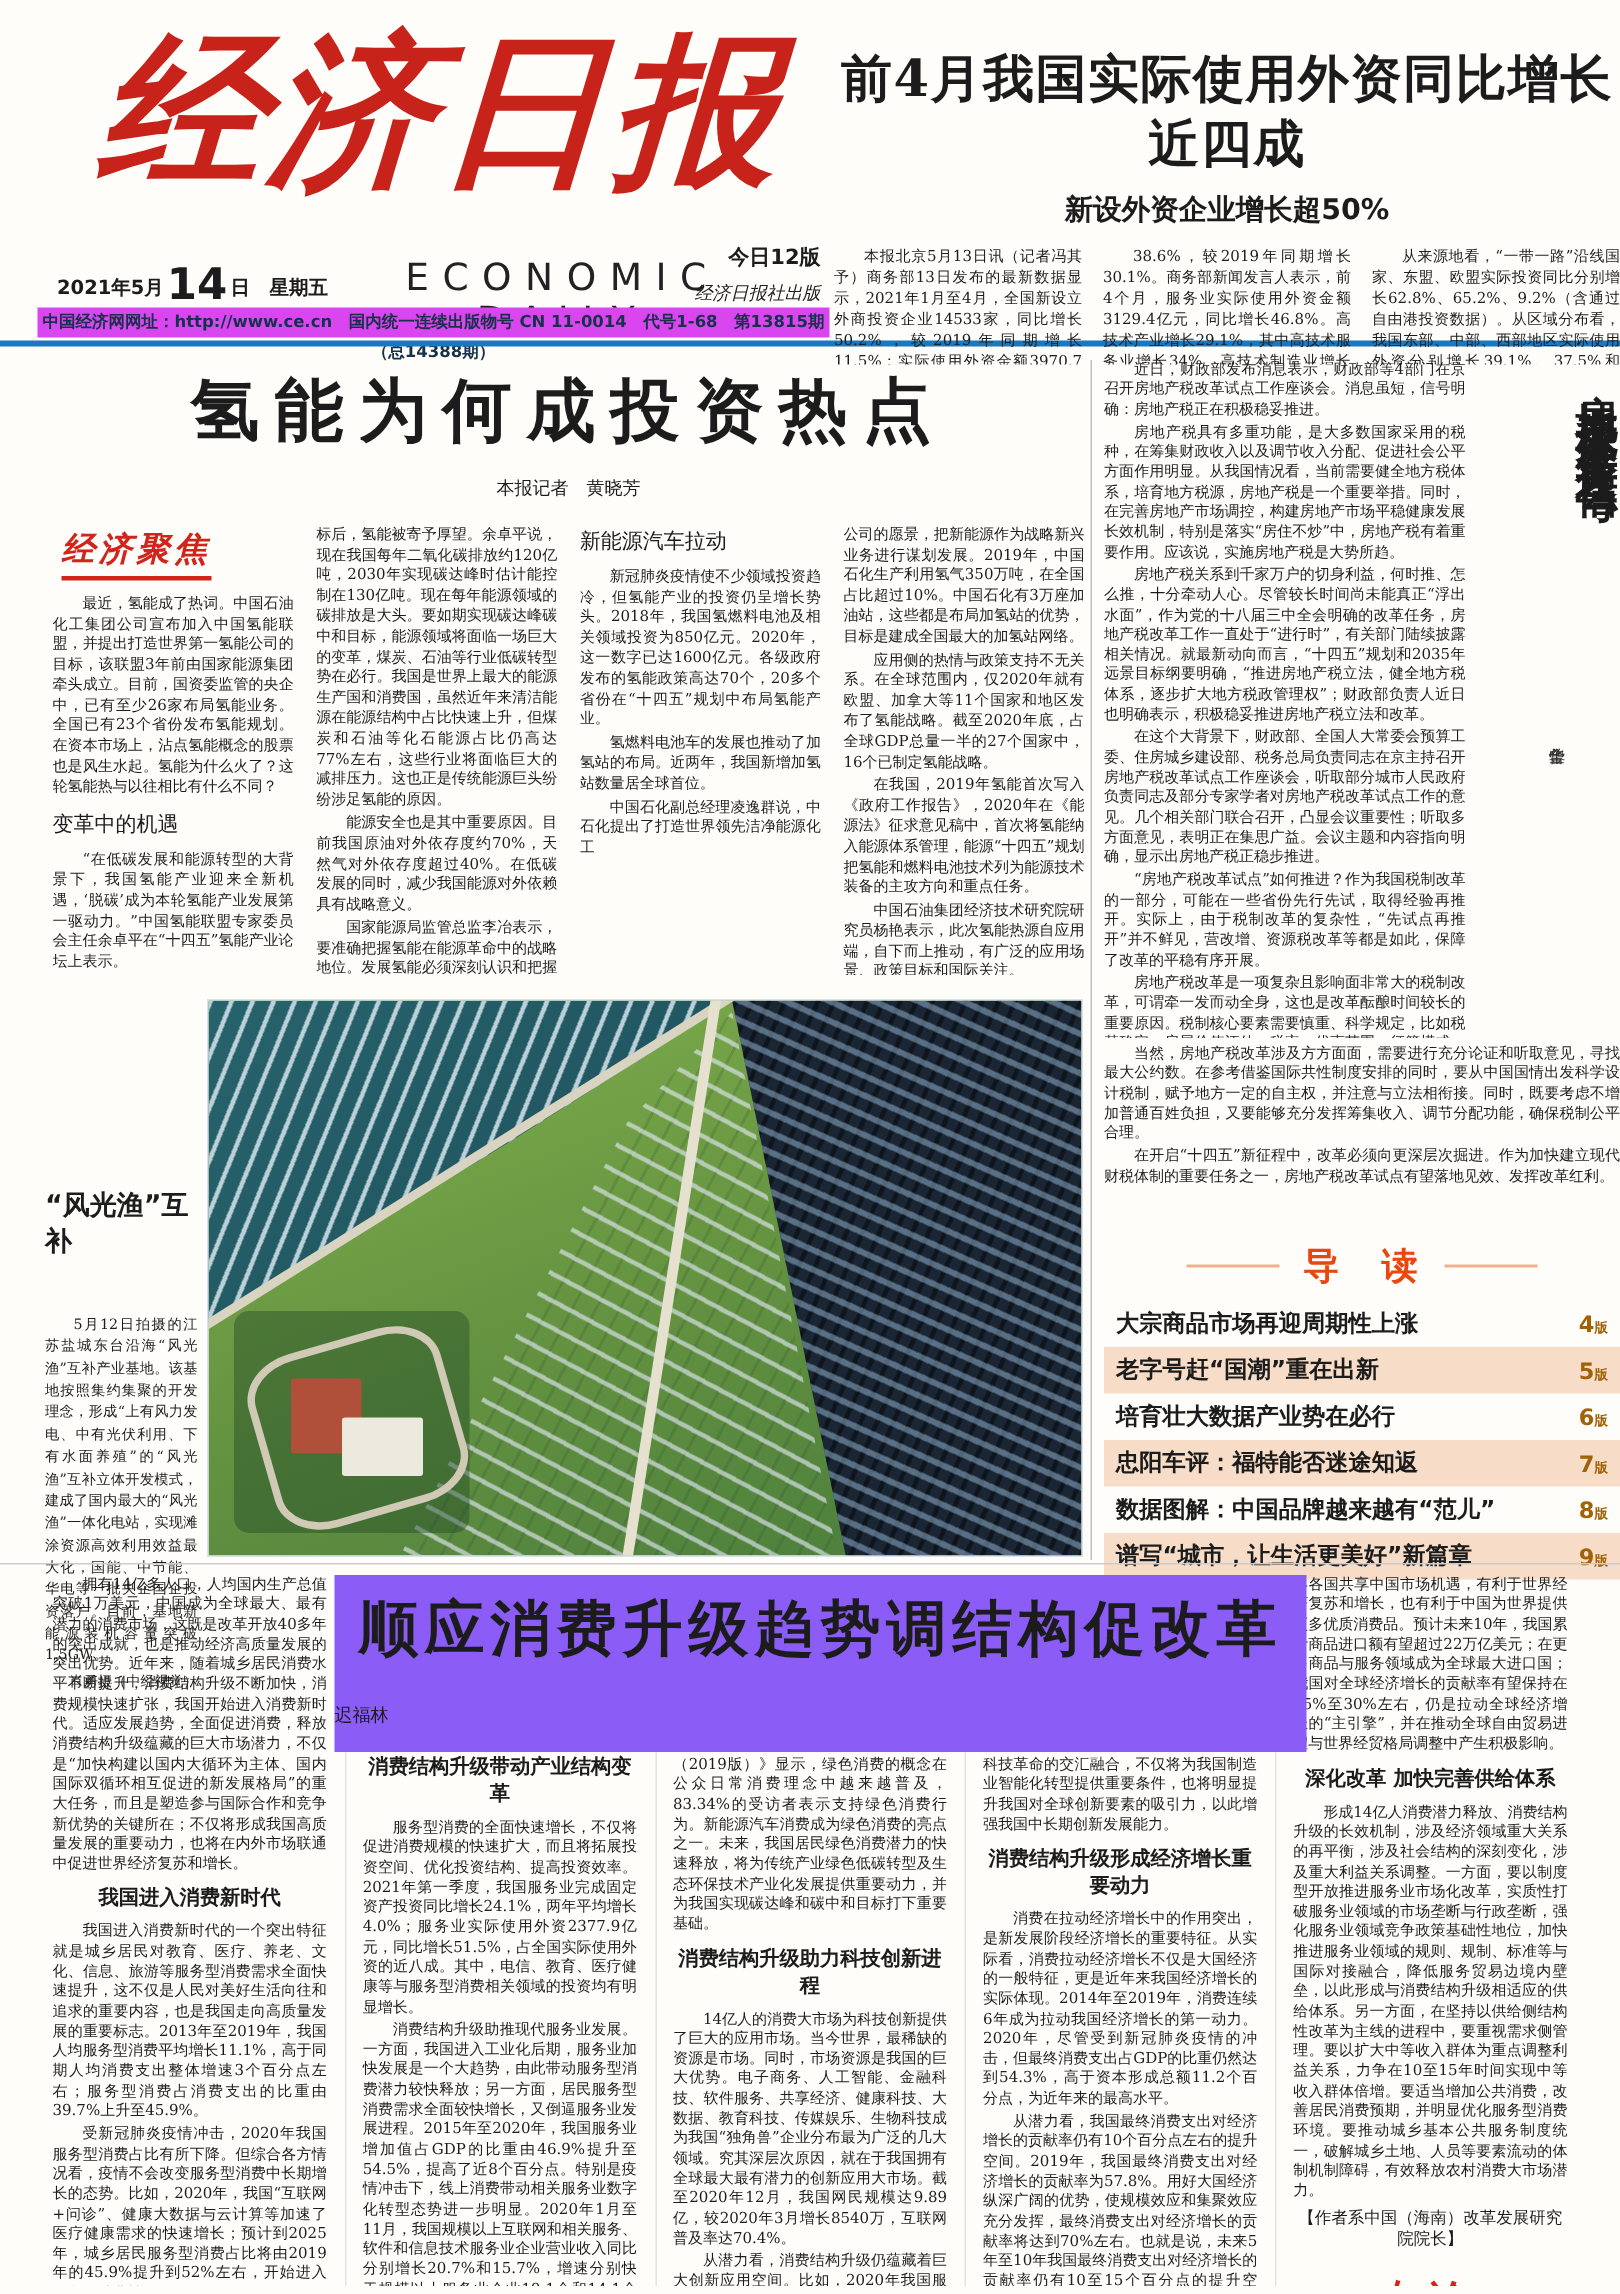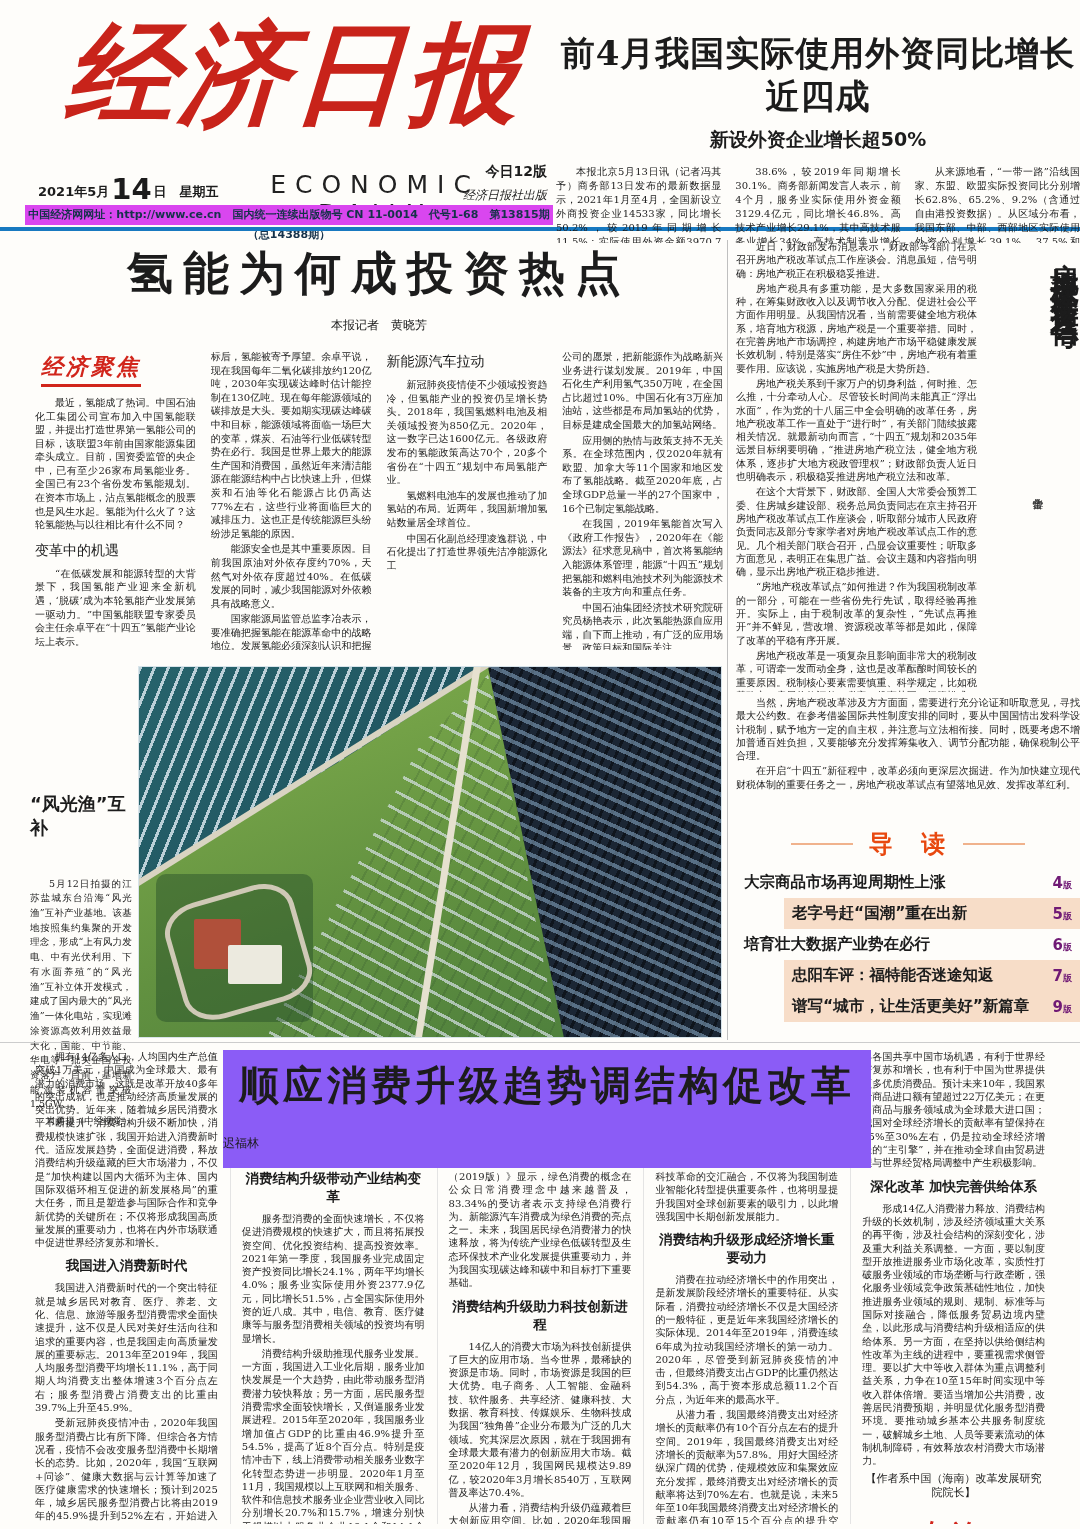--- a/index.html
+++ b/index.html
@@ -74,22 +74,22 @@
   .tax-full{margin-top:4px;height:124px;overflow:hidden;font-size:10px;line-height:1.33;}
   
   .daodu{margin-top:8px;}
   .daodu-head{display:flex;align-items:center;justify-content:center;}
   .daodu-line{width:62px;height:2px;background:#f0b28c;}
   .daodu-title{color:#e8480f;font-size:24px;font-weight:900;letter-spacing:10px;margin:0 8px 0 16px;
         font-family:"DejaVu Sans","Liberation Sans",sans-serif;}
   .daodu-items{margin-top:7px;}
   .daodu-item{display:flex;justify-content:space-between;align-items:center;padding:5px 8px 5px 8px;
         font-size:15.5px;font-weight:bold;font-family:"DejaVu Sans","Liberation Sans",sans-serif;}
-  .daodu-item.shaded{background:#f7ddc8;margin-left:48px;}
-  .dd-page{color:#701a75;white-space:nowrap;margin-left:8px;}
+  .daodu-item.shaded{background:#f7ddc8;}
+  .dd-page{color:#a16207;white-space:nowrap;margin-left:8px;}
   .dd-num{font-size:15px;}
   .dd-unit{font-size:9px;}
   
   .bottom-rule{position:absolute;left:0;top:1042px;width:1080px;height:1px;background:#cccccc;}
   .cons{position:absolute;left:35px;top:1050px;width:1010px;height:474px;}
   .cons-cols{display:flex;gap:12px;height:100%;}
   .cons-col{flex:1;font-size:10px;line-height:1.33;overflow:hidden;}
   .cons-col.bl{border-left:1px solid #e4e4e4;padding-left:11px;}
   .pad-head{padding-top:120px;}
   .cons-head{position:absolute;left:188px;top:0;width:648px;height:118px;background:#8b5cf6;z-index:2;}
@@ -227,20 +227,24 @@
           <span class="dd-page"><span class="dd-num">5</span><span class="dd-unit">版</span></span>
         </div>
         <div class="daodu-item">
           <span>培育壮大数据产业势在必行</span>
           <span class="dd-page"><span class="dd-num">6</span><span class="dd-unit">版</span></span>
         </div>
         <div class="daodu-item shaded">
           <span>忠阳车评：福特能否迷途知返</span>
           <span class="dd-page"><span class="dd-num">7</span><span class="dd-unit">版</span></span>
         </div>
+        <div class="daodu-item">
+          <span>数据图解：中国品牌越来越有“范儿”</span>
+          <span class="dd-page"><span class="dd-num">8</span><span class="dd-unit">版</span></span>
+        </div>
         <div class="daodu-item shaded">
           <span>谱写“城市，让生活更美好”新篇章</span>
           <span class="dd-page"><span class="dd-num">9</span><span class="dd-unit">版</span></span>
         </div>
       </div>
     </div>
   </div>
 
   <div class="bottom-rule"></div>
 

